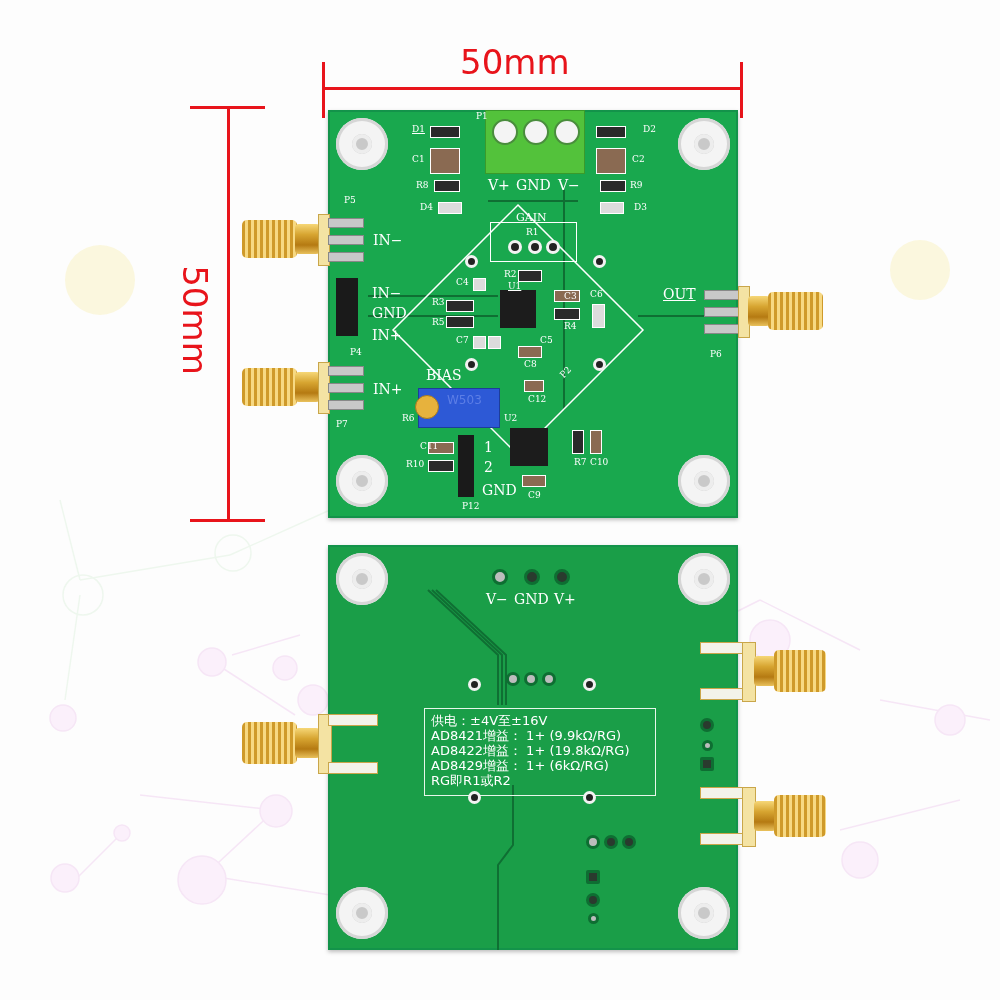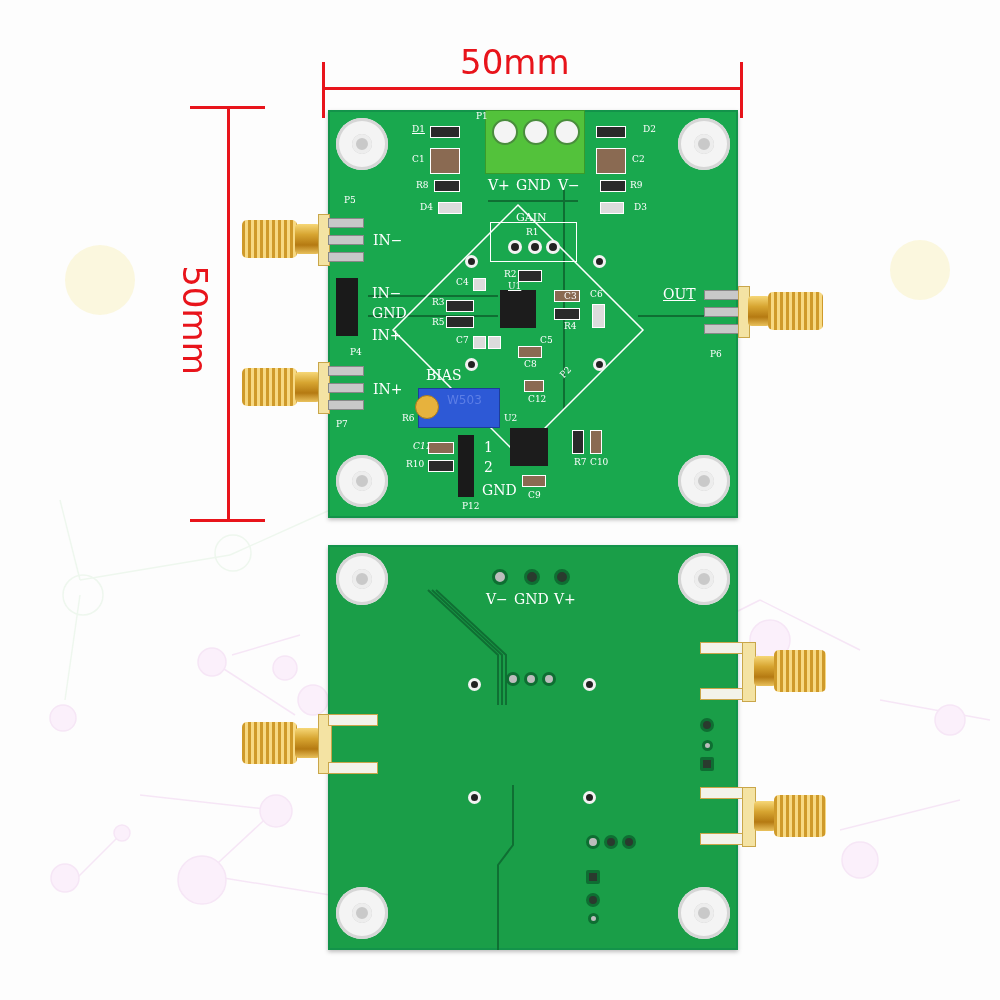--- a/index.html
+++ b/index.html
@@ -186,21 +186,21 @@
   </div>
   <div class="silk silk-sm" style="left:74px;top:304px;">R6</div>
   <div class="silk silk-sm" style="left:176px;top:304px;">U2</div>
 
   <div class="ic" style="left:182px;top:318px;width:38px;height:38px;"></div>
   <div class="smd" style="left:196px;top:270px;width:18px;height:10px;"></div>
   <div class="silk silk-sm" style="left:200px;top:285px;">C12</div>
   <div class="silk silk-sm" style="left:232px;top:258px;transform:rotate(-45deg);">P2</div>
 
   <div class="smd" style="left:100px;top:332px;width:24px;height:10px;"></div>
-  <div class="silk silk-sm" style="left:85px;top:332px;font-style:italic;">C11</div>
+  <div class="silk silk-sm" style="left:92px;top:332px;">C11</div>
   <div class="smd smd-dark" style="left:100px;top:350px;width:24px;height:10px;"></div>
   <div class="silk silk-sm" style="left:78px;top:350px;">R10</div>
 
   <div class="header" style="left:130px;top:325px;width:16px;height:62px;"></div>
   <div class="silk" style="left:156px;top:330px;">1</div>
   <div class="silk" style="left:156px;top:350px;">2</div>
   <div class="silk" style="left:154px;top:373px;">GND</div>
   <div class="silk silk-sm" style="left:134px;top:392px;">P12</div>
 
   <div class="smd" style="left:194px;top:365px;width:22px;height:10px;"></div>
@@ -257,20 +257,27 @@
   <div class="silk" style="left:158px;top:47px;">V−</div>
   <div class="silk" style="left:186px;top:47px;">GND</div>
   <div class="silk" style="left:226px;top:47px;">V+</div>
 
   <div class="hole" style="left:140px;top:133px;width:7px;height:7px;"></div>
   <div class="via via-light" style="left:178px;top:127px;width:8px;height:8px;"></div>
   <div class="via via-light" style="left:196px;top:127px;width:8px;height:8px;"></div>
   <div class="via via-light" style="left:214px;top:127px;width:8px;height:8px;"></div>
   <div class="hole" style="left:255px;top:133px;width:7px;height:7px;"></div>
 
+  <div class="info-box" style="left:96px;top:163px;width:218px;height:78px;">
+    <div>供电：±4V至±16V</div>
+    <div>AD8421增益： 1+ (9.9kΩ/RG)</div>
+    <div>AD8422增益： 1+ (19.8kΩ/RG)</div>
+    <div>AD8429增益： 1+ (6kΩ/RG)</div>
+    <div>RG即R1或R2</div>
+  </div>
 
   <div class="hole" style="left:140px;top:246px;width:7px;height:7px;"></div>
   <div class="hole" style="left:255px;top:246px;width:7px;height:7px;"></div>
 
   <div class="via via-light" style="left:258px;top:290px;width:8px;height:8px;"></div>
   <div class="via" style="left:276px;top:290px;width:8px;height:8px;"></div>
   <div class="via" style="left:294px;top:290px;width:8px;height:8px;"></div>
   <div class="via" style="left:258px;top:325px;width:8px;height:8px;border-radius:2px;"></div>
   <div class="via" style="left:258px;top:348px;width:8px;height:8px;"></div>
   <div class="via via-light" style="left:260px;top:368px;width:5px;height:5px;"></div>

